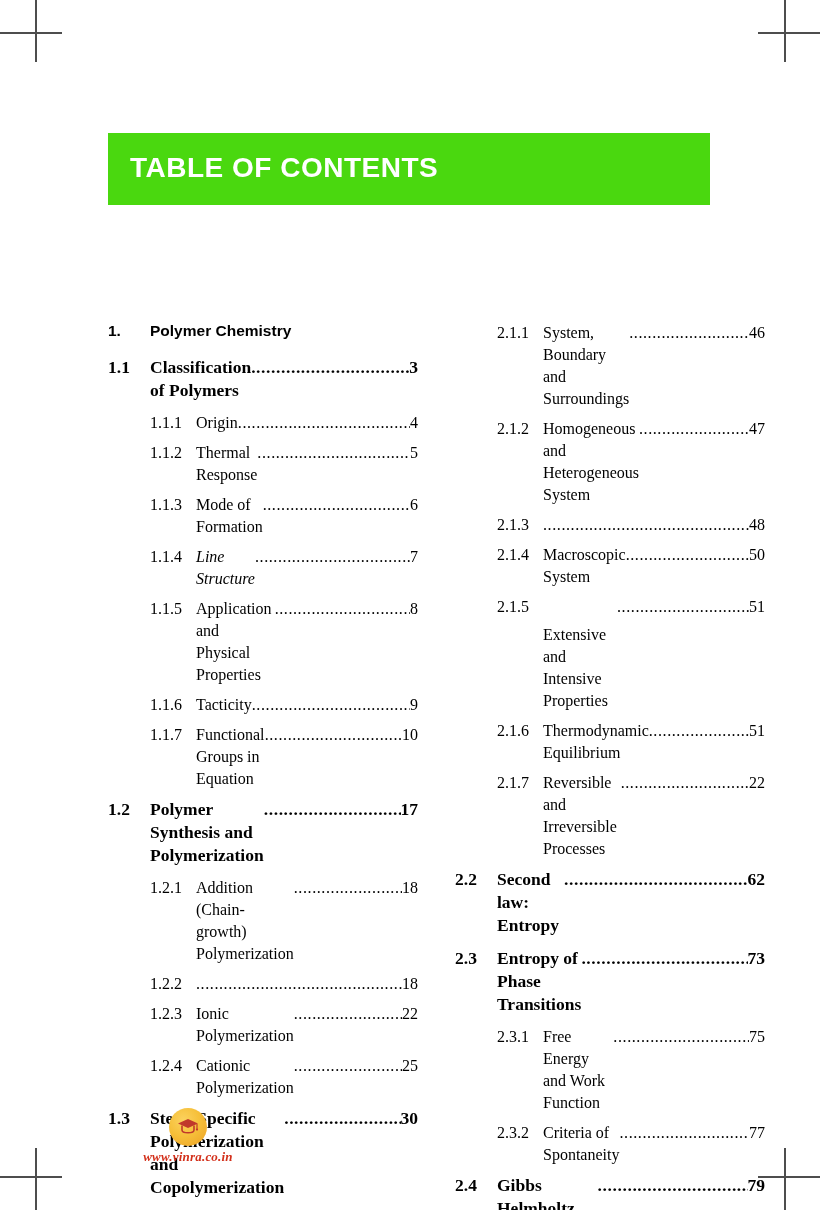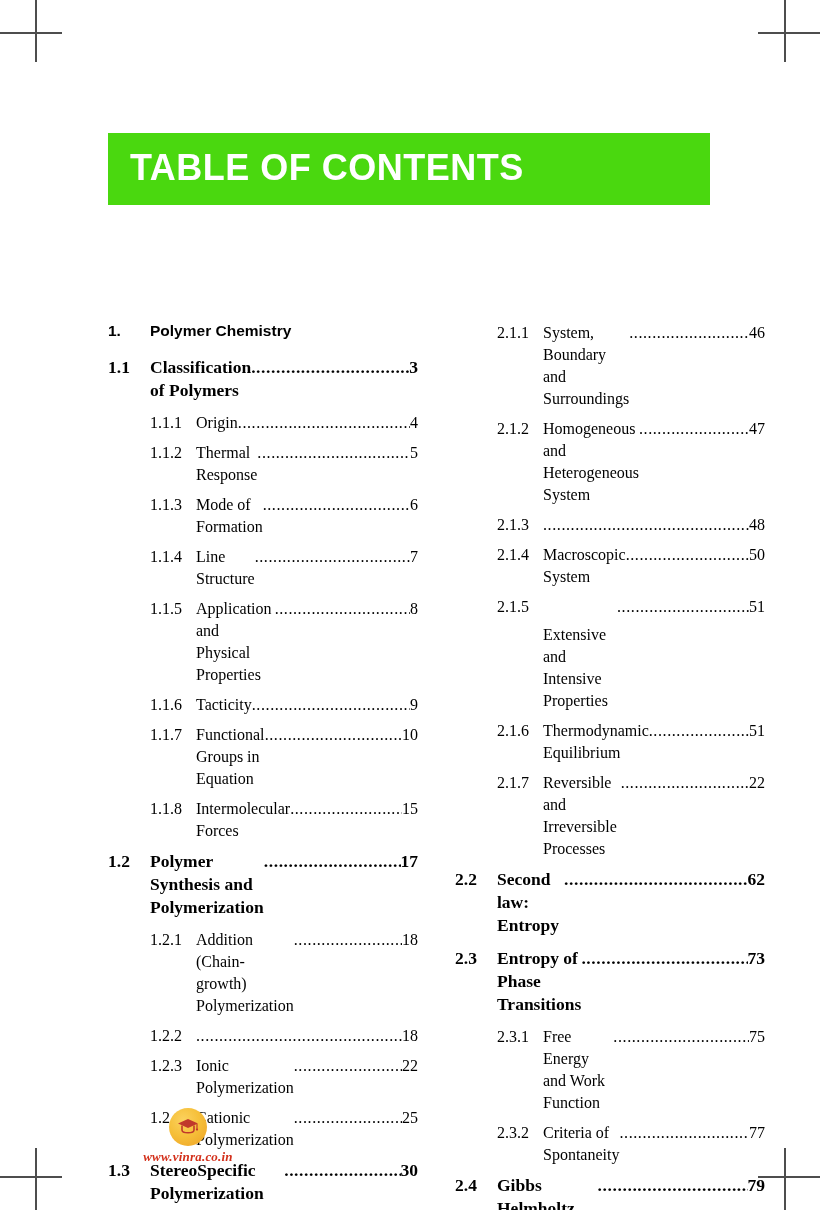--- a/index.html
+++ b/index.html
@@ -43,21 +43,21 @@
     background: #4ad80f;
   }
   .banner-title {
     position: absolute;
     left: 22px;
     top: 50%;
     transform: translateY(-52%);
     color: #ffffff;
     font-family: "Liberation Sans", "DejaVu Sans", sans-serif;
     font-weight: bold;
-    font-size: 36px;
+    font-size: 28px;
     letter-spacing: 0.5px;
     white-space: nowrap;
   }
 
   
   .columns {
     position: absolute;
     left: 0;
     top: 322px;
     width: 820px;
@@ -226,21 +226,21 @@
               <span class="txt" style="white-space: normal;">Mode of Formation </span>
               <span class="leader"></span>
               <span class="pg">6</span>
             </div>
           </div>
         </div>
         <div class="entry lv-sub">
           <div class="num">1.1.4</div>
           <div class="body">
             <div class="line">
-              <span class="txt" style="white-space: normal;">Line Structure</span>
+              <span class="txt" style="white-space: normal; font-style: italic;">Line Structure</span>
               <span class="leader"></span>
               <span class="pg">7</span>
             </div>
           </div>
         </div>
         <div class="entry lv-sub">
           <div class="num">1.1.5</div>
           <div class="body">
             <div class="line">
               <span class="txt" style="white-space: normal;">Application and Physical Properties</span>
@@ -259,30 +259,20 @@
             </div>
           </div>
         </div>
         <div class="entry lv-sub">
           <div class="num">1.1.7</div>
           <div class="body">
             <div class="line">
               <span class="txt" style="white-space: normal;">Functional Groups in Equation</span>
               <span class="leader"></span>
               <span class="pg">10</span>
-            </div>
-          </div>
-        </div>
-        <div class="entry lv-sub">
-          <div class="num">1.1.8</div>
-          <div class="body">
-            <div class="line">
-              <span class="txt" style="white-space: normal;">Intermolecular Forces</span>
-              <span class="leader"></span>
-              <span class="pg">15</span>
             </div>
           </div>
         </div>
         <div class="entry lv-sec">
           <div class="num">1.2</div>
           <div class="body">
             <div class="line">
               <span class="txt" style="white-space: normal;">Polymer Synthesis and Polymerization </span>
               <span class="leader"></span>
               <span class="pg">17</span>

